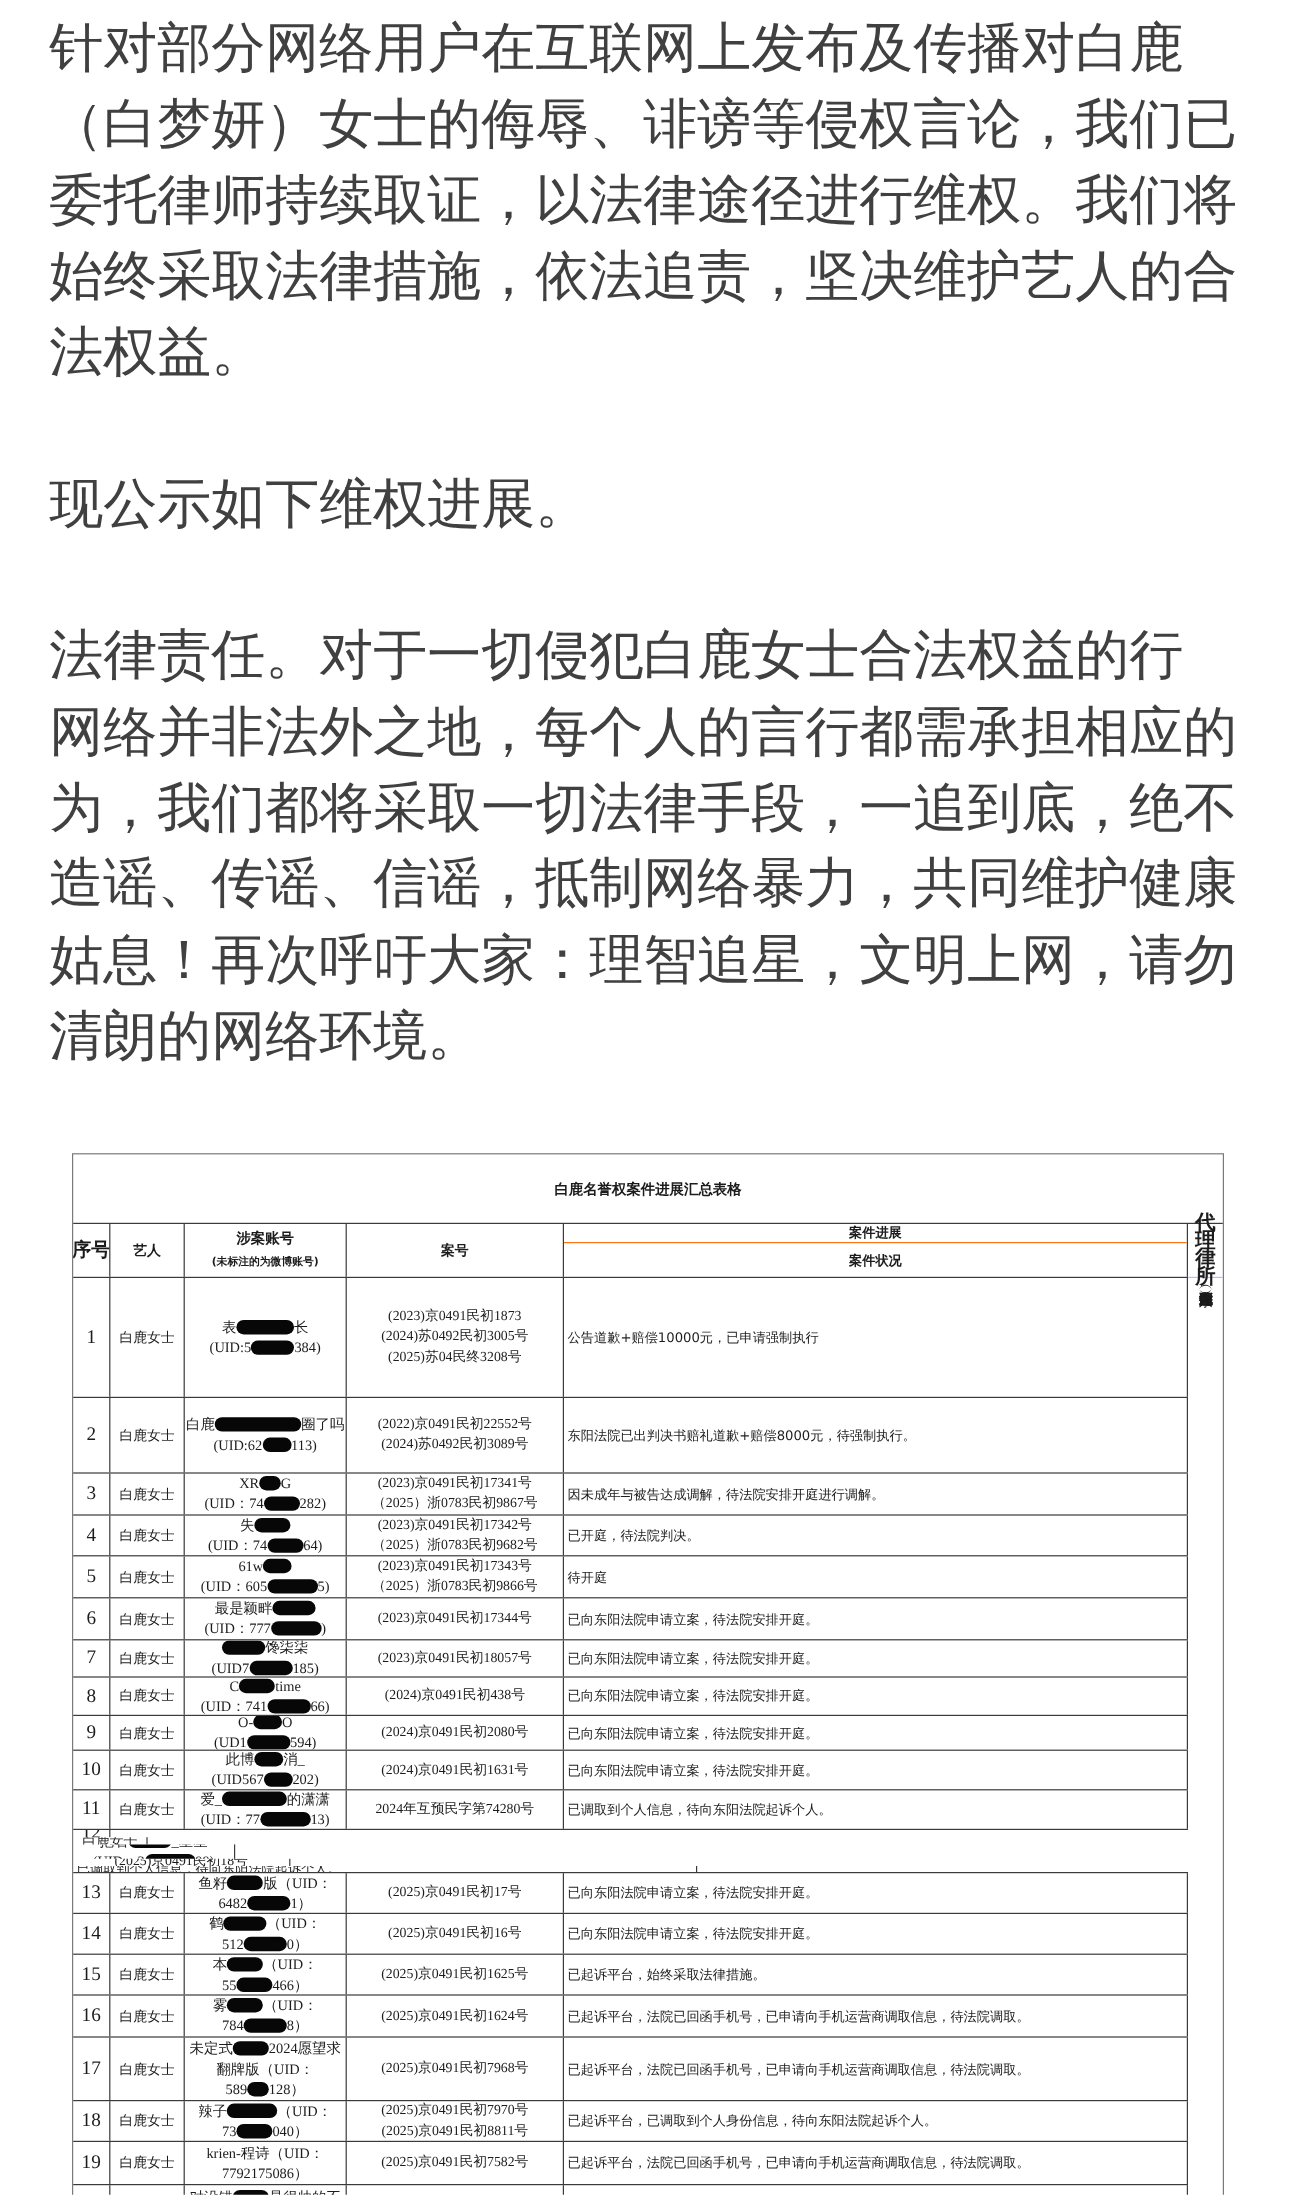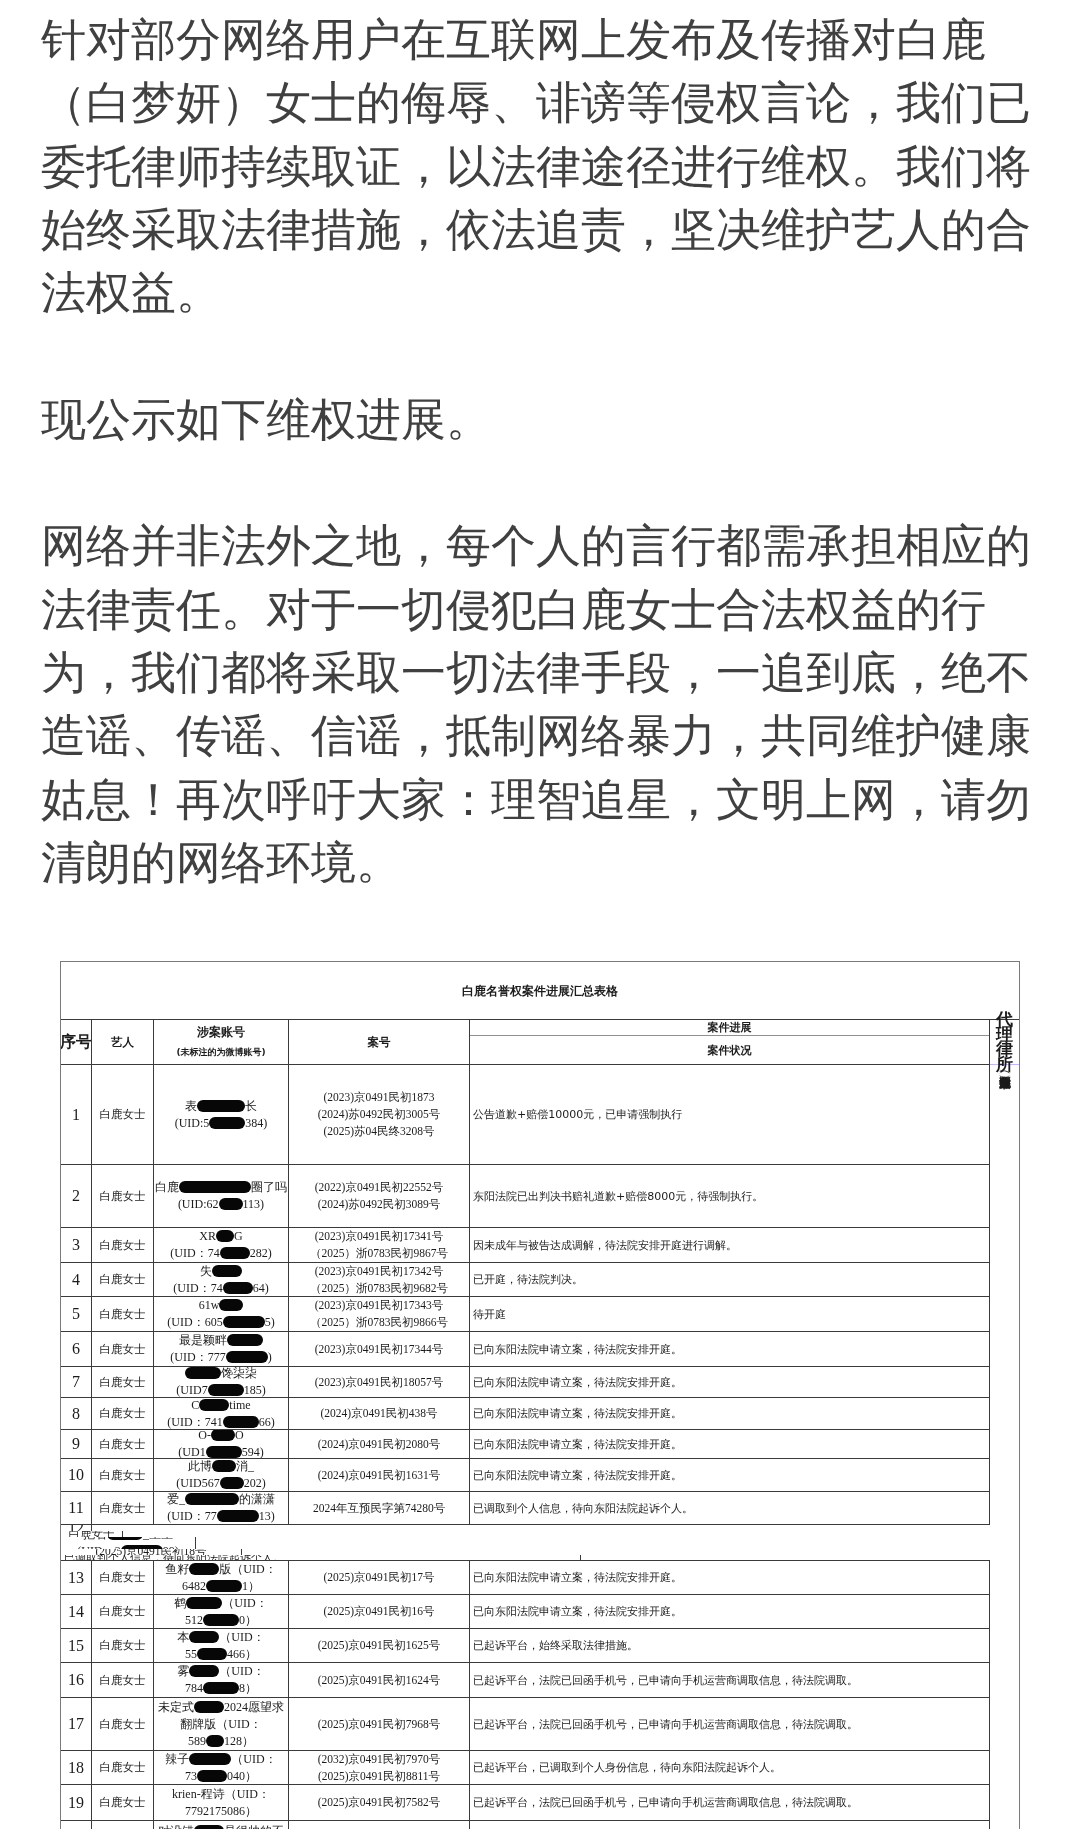--- a/index.html
+++ b/index.html
@@ -77,22 +77,22 @@
 
 <div class="post" id="post">
     <div class="ln">针对部分网络用户在互联网上发布及传播对白鹿</div>
     <div class="ln">（白梦妍）女士的侮辱、诽谤等侵权言论，我们已</div>
     <div class="ln">委托律师持续取证，以法律途径进行维权。我们将</div>
     <div class="ln">始终采取法律措施，依法追责，坚决维护艺人的合</div>
     <div class="ln">法权益。</div>
     <div class="spacer"></div>
     <div class="ln">现公示如下维权进展。</div>
     <div class="spacer"></div>
+    <div class="ln">法律责任。对于一切侵犯白鹿女士合法权益的行</div>
     <div class="ln">网络并非法外之地，每个人的言行都需承担相应的</div>
-    <div class="ln">法律责任。对于一切侵犯白鹿女士合法权益的行</div>
     <div class="ln">为，我们都将采取一切法律手段，一追到底，绝不</div>
     <div class="ln">造谣、传谣、信谣，抵制网络暴力，共同维护健康</div>
     <div class="ln">姑息！再次呼吁大家：理智追星，文明上网，请勿</div>
     <div class="ln">清朗的网络环境。</div>
   </div>
 
 <div class="tbl">
   <div class="tbl-title">白鹿名誉权案件进展汇总表格</div>
   <div class="tbl-body">
     <div class="main-cols">
@@ -356,21 +356,21 @@
             </div>
           </div>
           <div class="tr" style="height: 34px;">
             <div class="td c-no">18</div>
             <div class="td c-artist">白鹿女士</div>
             <div class="td c-acc">
               <div class="masked">辣子<span class="redact" style="width: 42px;"></span>（UID：</div>
               <div class="masked">73<span class="redact" style="width: 30px;"></span>040）</div>
             </div>
             <div class="td c-case">
-              <div>(2032)京0491民初7970号</div>
+              <div>(2025)京0491民初7970号</div>
               <div>(2025)京0491民初8811号</div>
             </div>
             <div class="td c-status">
               <span>已起诉平台，已调取到个人身份信息，待向东阳法院起诉个人。</span>
             </div>
           </div>
           <div class="tr" style="height: 36px;">
             <div class="td c-no">19</div>
             <div class="td c-artist">白鹿女士</div>
             <div class="td c-acc">

